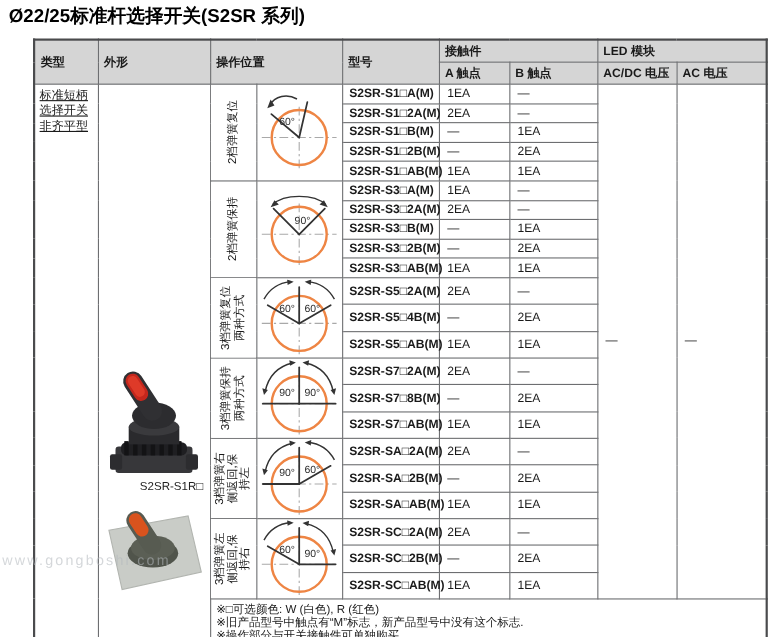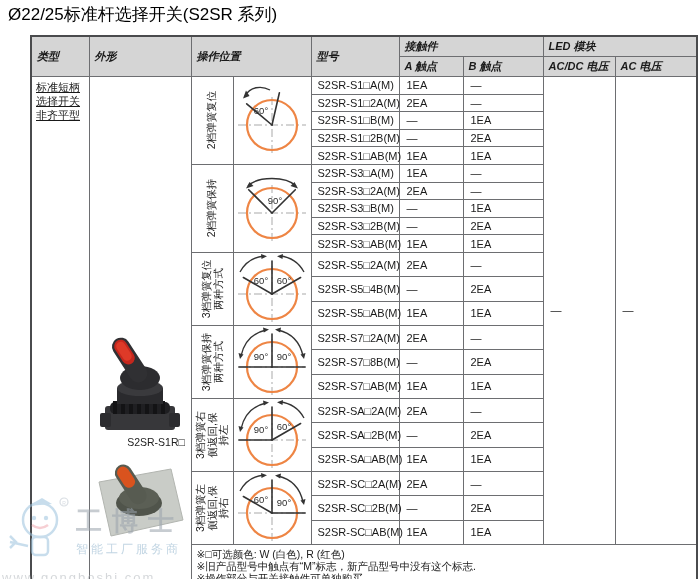--- a/index.html
+++ b/index.html
@@ -1,28 +1,28 @@
 <!DOCTYPE html>
 <html><head>
 <meta charset="utf-8">
 <style>
   * { margin:0; padding:0; box-sizing:border-box; }
   html,body { background:#ffffff; }
   body { font-family:"Liberation Sans","DejaVu Sans",sans-serif; }
   .page { position:relative; width:699px; height:579px; background:#fff; overflow:hidden; }
-  .title { position:absolute; left:8px; top:3px; font-size:17px; font-weight:normal; color:#000; letter-spacing:0; }
+  .title { position:absolute; left:8px; top:3px; font-size:17px; font-weight:bold; color:#000; letter-spacing:0; }
 
   table.spec { position:absolute; left:30px; top:35px; width:666px; border-collapse:collapse; table-layout:fixed; font-size:11px; color:#1a1a1a; }
   table.spec { border:2px solid #4a4b4d; }
   .spec th, .spec td { border:1px solid #6d6e71; vertical-align:middle; }
-  .spec th { background:#d5d5d5; font-weight:bold; text-align:left; padding:2px 5px; height:20px; font-size:11px;font-style:italic; }
+  .spec th { background:#d5d5d5; font-weight:bold; text-align:left; padding:2px 5px; height:20px; font-size:11px; }
   .spec td { padding:1px 5px; background:#fff; }
   tr.rS { height:17.6px; }
   tr.rL { height:24px; }
-  td.model { font-weight:normal; padding-left:6px; white-space:nowrap; }
+  td.model { font-weight:bold; padding-left:6px; white-space:nowrap; }
   td.val { padding-left:7px; }
   td.type-cell { vertical-align:top; padding:3px 4px; line-height:14px; font-size:11px; }
   td.type-cell span { display:block;text-decoration:underline; }
   td.led-cell { vertical-align:middle; padding-left:7px; }
   td.shape-cell { position:relative; padding:0; }
   td.vcell { position:relative; padding:0; }
   .vrot { position:absolute; left:50%; top:50%; transform:translate(-50%,-50%) rotate(-90deg); font-size:10.5px; line-height:11.5px; text-align:center; white-space:nowrap; color:#1a1a1a; }
   .vrot span { display:block; }
   td.diag-cell { text-align:center; padding:1px 0; }
   td.diag-cell svg { display:block; margin:0 auto; }
@@ -375,34 +375,15 @@
         <td colspan="7" class="notes-cell">
           <div>※□可选颜色: W (白色), R (红色)</div>
           <div>※旧产品型号中触点有“M”标志，新产品型号中没有这个标志.</div>
           <div>※操作部分与开关接触件可单独购买.</div>
         </td>
       </tr>
     </tbody>
   </table>
 
   <div class="watermark">
-    <div class="wm-row">
-      <span>
-        <svg width="72" height="64" viewBox="0 0 72 64">
-          <circle cx="38" cy="24" r="17" fill="none" stroke="#9cc3de" stroke-width="2.5"></circle>
-          <polygon points="26,10 50,8 40,2" fill="#9cc3de"></polygon>
-          <circle cx="32" cy="22" r="2.2" fill="#9cc3de"></circle>
-          <circle cx="44" cy="22" r="2.2" fill="#9cc3de"></circle>
-          <path d="M30 29 Q 38 35 46 29" fill="none" stroke="#f0a8b0" stroke-width="2.5"></path>
-          <rect x="30" y="41" width="16" height="18" rx="4" fill="none" stroke="#9cc3de" stroke-width="2.5"></rect>
-          <path d="M8 46 L 26 50 M 8 40 l 6 6 l -6 6" fill="none" stroke="#9cc3de" stroke-width="2.5"></path>
-          <circle cx="62" cy="6" r="4" fill="none" stroke="#b9c2cc" stroke-width="1.2"></circle>
-          <text x="62" y="8.5" text-anchor="middle" style="font:5px 'Liberation Sans',sans-serif;fill:#b9c2cc">R</text>
-        </svg>
-      </span>
-      <div class="wm-text">
-        <div class="wm-brand">工博士</div>
-        <div class="wm-tag">智能工厂服务商</div>
-      </div>
-    </div>
     <div class="wm-url">www.gongboshi.com</div>
   </div>
 </div>
 
 </body></html>

